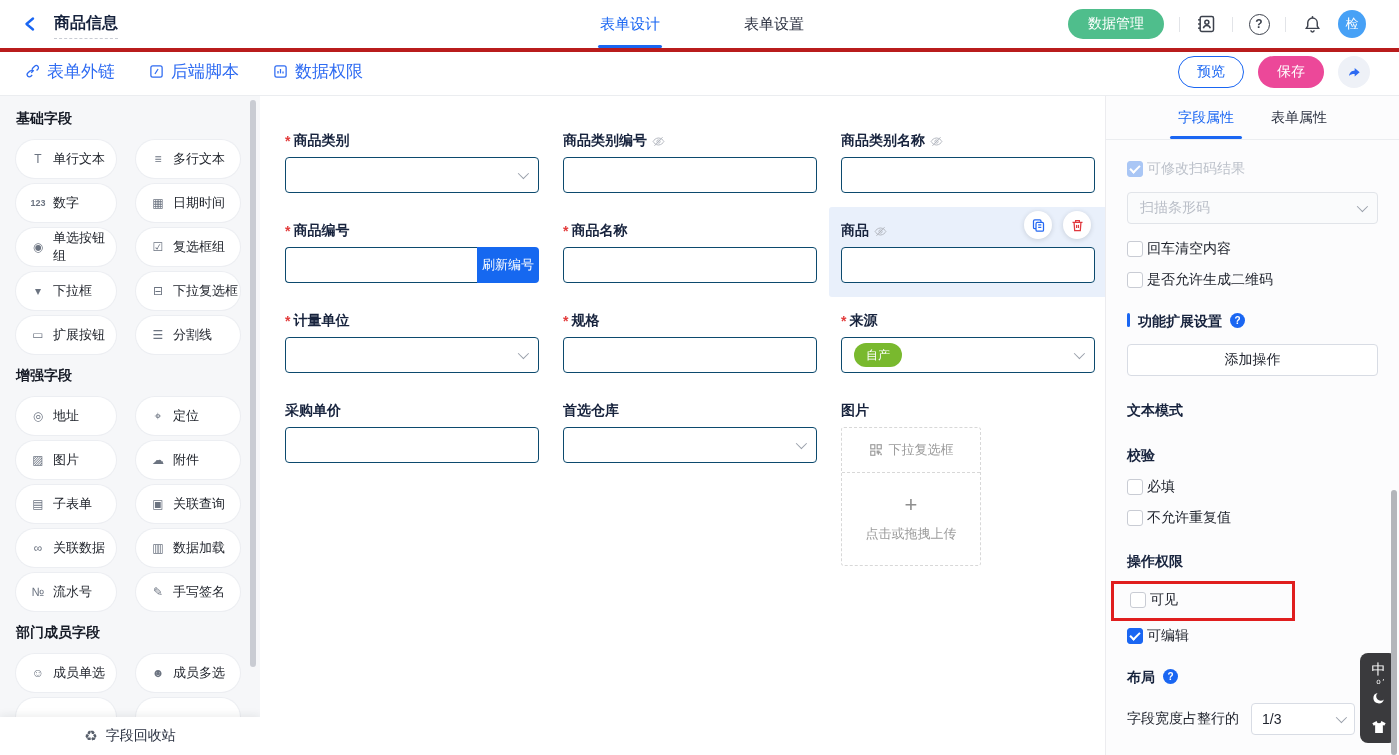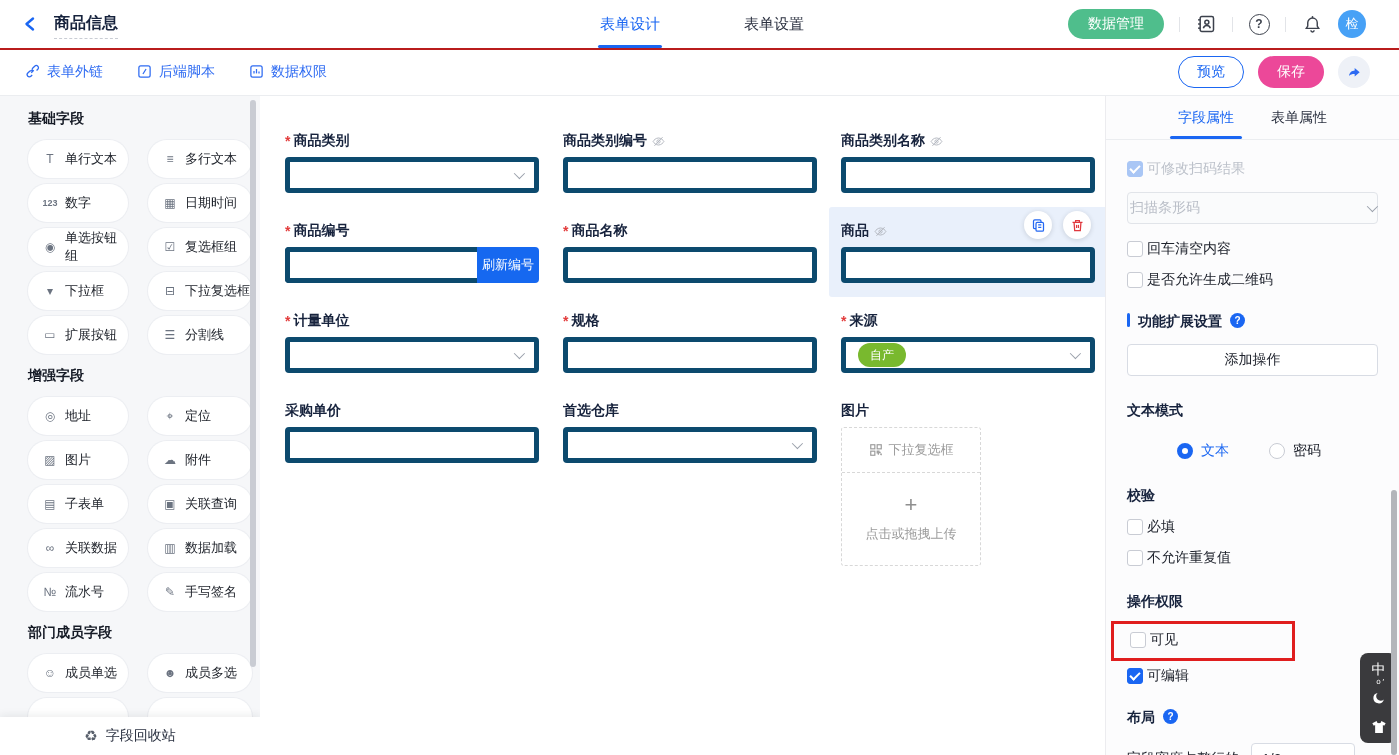--- a/index.html
+++ b/index.html
@@ -1,62 +1,62 @@
 <!DOCTYPE html>
 <html><head>
 <meta charset="utf-8">
 <style>
   html,body{margin:0;padding:0;background:#fff;font-family:"Liberation Sans","DejaVu Sans",sans-serif;}
   #app{position:relative;width:1399px;height:755px;overflow:hidden;background:#fff;color:#20242e;font-size:14px;}
   svg{display:block}
 
   
-  .header{position:absolute;left:0;top:0;width:1399px;height:48px;background:#fff;border-bottom:2px solid #b91c1c;z-index:10}
+  .header{position:absolute;left:0;top:0;width:1399px;height:48px;background:#fff;border-bottom:4px solid #b91c1c;z-index:10}
   .hleft{position:absolute;left:20px;top:0;height:48px;display:flex;align-items:center;gap:12px}
   .title{font-size:16px;font-weight:700;color:#17233d;border-bottom:1px dashed #c9cdd4;padding-bottom:4px;margin-top:4px}
   .htabs{position:absolute;left:600px;top:0;height:48px;display:flex;gap:84px}
   .htab{position:relative;line-height:48px;font-size:15px;color:#2b3140;cursor:pointer}
   .htab.active{color:#1a66f2}
   .htab.active::after{content:"";position:absolute;left:-2px;right:-2px;bottom:0;height:3px;background:#1a66f2;border-radius:2px}
   .hright{position:absolute;right:33px;top:0;height:48px;display:flex;align-items:center;gap:15px}
   .pill-green{height:30px;padding:0 20px;border-radius:15px;background:#4fbe8c;color:#fff;font-size:14px;display:flex;align-items:center;border:none;cursor:pointer}
   .vdiv{width:1px;height:15px;background:#e2e4e8}
   .hicon{width:22px;height:22px;display:flex;align-items:center;justify-content:center;cursor:pointer}
   .qmark{width:19px;height:19px;border:1.6px solid #3c414c;border-radius:50%;color:#3c414c;font-size:12px;font-weight:700;display:flex;align-items:center;justify-content:center}
   .avatar{width:28px;height:28px;border-radius:50%;background:#47a1f6;color:#fff;font-size:13px;display:flex;align-items:center;justify-content:center;cursor:pointer}
 
   
   .toolbar{position:absolute;left:0;top:48px;width:1399px;height:47px;background:#fff;border-bottom:1px solid #ebedf0;z-index:9}
   .tlinks{position:absolute;left:25px;top:0;height:47px;display:flex;gap:34px}
-  .tlink{display:flex;align-items:center;gap:7px;color:#2e6bf2;font-size:14px;cursor:pointer}
+  .tlink{display:flex;align-items:center;gap:7px;color:#2e6bf2;font-size:17px;cursor:pointer}
   .tright{position:absolute;right:29px;top:0;height:47px;display:flex;align-items:center;gap:14px}
   .btn-outline{width:66px;height:32px;border-radius:16px;border:1px solid #1a66f2;color:#1a66f2;background:#fff;font-size:14px;cursor:pointer}
   .btn-primary{width:66px;height:32px;border-radius:16px;border:none;color:#fff;background:#ec4899;font-size:14px;cursor:pointer}
   .btn-share{width:32px;height:32px;border-radius:50%;border:none;background:#eef1f7;display:flex;align-items:center;justify-content:center;cursor:pointer}
 
   
   .sidebar{position:absolute;left:0;top:95px;width:260px;height:660px;background:#f6f7f9;overflow:hidden}
-  .sb-inner{padding:15px 16px 0 28px}
+  .sb-inner{padding:15px 16px 0 16px}
   .sb-title{font-size:14px;font-weight:700;color:#161b26;margin:13px 0 12px 0}
   .sb-title:first-child{margin-top:0}
   .sb-grid{display:grid;grid-template-columns:100px 104px;column-gap:20px;row-gap:6px}
   .sb-pill{height:38px;background:#fff;border-radius:19px;display:flex;align-items:center;gap:7px;padding:0 0 0 14px;font-size:13px;color:#20242c;cursor:grab;box-shadow:0 0 0 1px rgba(230,232,236,.6)}
   .sb-pill .ig{width:16px;color:#6b7380;font-size:12px;text-align:center;flex:none}
   .sb-bottom{position:absolute;left:0;bottom:0;width:260px;height:38px;background:#fff;box-shadow:0 -2px 8px rgba(31,35,41,.08);display:flex;align-items:center;justify-content:center;gap:8px;font-size:14px;color:#2a3140;cursor:pointer;z-index:3}
   .sb-bottom .ig{color:#585f6b;font-size:15px}
   .sb-scroll{position:absolute;left:250px;top:100px;width:6px;height:567px;background:#c9ccd3;border-radius:3px;z-index:4}
 
   
   .canvas{position:absolute;left:260px;top:95px;width:846px;height:660px;background:#fff;overflow:hidden;border-right:1px solid #ececef;box-sizing:border-box}
   .grid{padding:22px 0 0 13px;display:grid;grid-template-columns:repeat(3,278px)}
   .cell{position:relative;padding:14px 12px;border-radius:3px;box-sizing:border-box}
   .cell.sel{background:#e9f0fb}
   .flabel{display:flex;align-items:center;gap:5px;height:20px;margin-bottom:6px;font-size:14px;font-weight:700;color:#17233d}
   .req{color:#e23c3c;margin-right:-2px}
-  .ctrl{height:36px;border:5px solid #0c4a6e;border-radius:4px;background:#fff;display:flex;align-items:center;padding:0 12px;box-sizing:border-box}
+  .ctrl{height:36px;border:1px solid #0c4a6e;border-radius:4px;background:#fff;display:flex;align-items:center;padding:0 12px;box-sizing:border-box}
   .chev{width:7px;height:7px;border-right:1.5px solid #9aa0ab;border-bottom:1.5px solid #9aa0ab;transform:rotate(45deg) translateY(-2px);margin-left:auto;flex:none}
   .inprow{display:flex}
   .inprow .ctrl{flex:1;border-radius:4px 0 0 4px;border-right:none}
   .refresh-btn{width:62px;height:36px;border:none;border-radius:0 4px 4px 0;background:#1668f0;color:#fff;font-size:13px;padding:0;cursor:pointer}
   .tag{height:24px;padding:0 12px;border-radius:12px;background:#79b92e;color:#fff;font-size:12px;display:flex;align-items:center}
   .acts{position:absolute;top:4px;right:16px;display:flex;gap:11px;z-index:2}
   .act{width:28px;height:28px;border-radius:50%;background:#fff;box-shadow:0 1px 5px rgba(31,35,41,.16);display:flex;align-items:center;justify-content:center;cursor:pointer;border:none}
   .upload{width:140px;border:1px dashed #d8d8d8;border-radius:3px;box-sizing:border-box}
   .up-top{height:44px;border-bottom:1px dashed #d8d8d8;display:flex;align-items:center;justify-content:center;gap:6px;color:#9b9b9b;font-size:13px}
   .up-bot{height:92px;display:flex;flex-direction:column;align-items:center;justify-content:center;gap:10px;color:#9b9b9b;font-size:13px}
@@ -68,21 +68,21 @@
   .ptab{position:relative;line-height:44px;height:44px;font-size:14px;color:#2b3140;cursor:pointer}
   .ptab.active{color:#1a66f2}
   .ptab.active::after{content:"";position:absolute;left:-8px;right:-8px;bottom:0;height:3px;background:#1a66f2;border-radius:2px}
   .pbody{padding:20px 21px 0 21px}
   .cbrow{display:flex;align-items:center;gap:4px;font-size:14px;color:#20242e}
   .cb{width:16px;height:16px;border:1px solid #c9ccd4;border-radius:3px;background:#fff;box-sizing:border-box;display:flex;align-items:center;justify-content:center;cursor:pointer;flex:none}
   .cb.checked{background:#1a66f2;border-color:#1a66f2}
   .cb.checked::after{content:"";width:8px;height:4px;border-left:2px solid #fff;border-bottom:2px solid #fff;transform:rotate(-45deg);margin-top:-2px}
   .cb.dis{background:#a9c6f5;border-color:#a9c6f5}
   .txt-dis{color:#bcc1ca}
-  .psel{height:32px;border:1px solid #e1e4e9;border-radius:4px;background:#fafbfc;display:flex;align-items:center;padding:0 2px;color:#b9bec7;font-size:14px;box-sizing:border-box;cursor:pointer}
+  .psel{height:32px;border:1px solid #e1e4e9;border-radius:4px;background:#fafbfc;display:flex;align-items:center;padding:0 12px;color:#b9bec7;font-size:14px;box-sizing:border-box;cursor:pointer}
   .sect{font-size:14px;font-weight:700;color:#17233d;display:flex;align-items:flex-start;gap:8px}
   .bluebar{width:3px;height:14px;background:#1a66f2;border-radius:2px}
   .qicon{width:15px;height:15px;border-radius:50%;background:#1a66f2;color:#fff;font-size:10px;font-weight:700;display:flex;align-items:center;justify-content:center}
   .add-btn{width:251px;height:32px;background:#fff;border:1px solid #d8dce4;border-radius:4px;font-size:14px;color:#20242e;cursor:pointer}
   .radios{display:flex;gap:40px;padding-left:50px}
   .radio-item{display:flex;align-items:center;gap:8px;font-size:14px;cursor:pointer}
   .radio{width:16px;height:16px;border-radius:50%;border:1px solid #c9ccd4;background:#fff;box-sizing:border-box;flex:none}
   .radio.sel{border:5px solid #1a66f2}
   .radio-item.sel-label{color:#1a66f2}
   .redbox{border:3px solid #e01e1e;margin:10px 0 6px -16px;padding:7px 12px 9px 16px;width:150px;box-sizing:content-box}
@@ -456,30 +456,20 @@
       </div>
       <div class="sect" style="margin-bottom:13px">
         <span class="bluebar"></span>
         <span>功能扩展设置</span>
         <span class="qicon">?</span>
       </div>
       <button class="add-btn">添加操作</button>
       <div class="sect" style="margin-top:26px;margin-bottom:22px">
           <span>文本模式</span>
         </div>
-      <div class="radios">
-        <span class="radio-item sel-label">
-          <span class="radio sel"></span>
-          <span>文本</span>
-        </span>
-        <span class="radio-item">
-          <span class="radio"></span>
-          <span>密码</span>
-        </span>
-      </div>
       <div class="sect" style="margin-top:27px;margin-bottom:13px">
           <span>校验</span>
         </div>
       <div class="cbrow" style="margin-bottom:13px">
         <span class="cb"></span>
         <span>必填</span>
       </div>
       <div class="cbrow" style="margin-bottom:26px">
         <span class="cb"></span>
         <span>不允许重复值</span>

